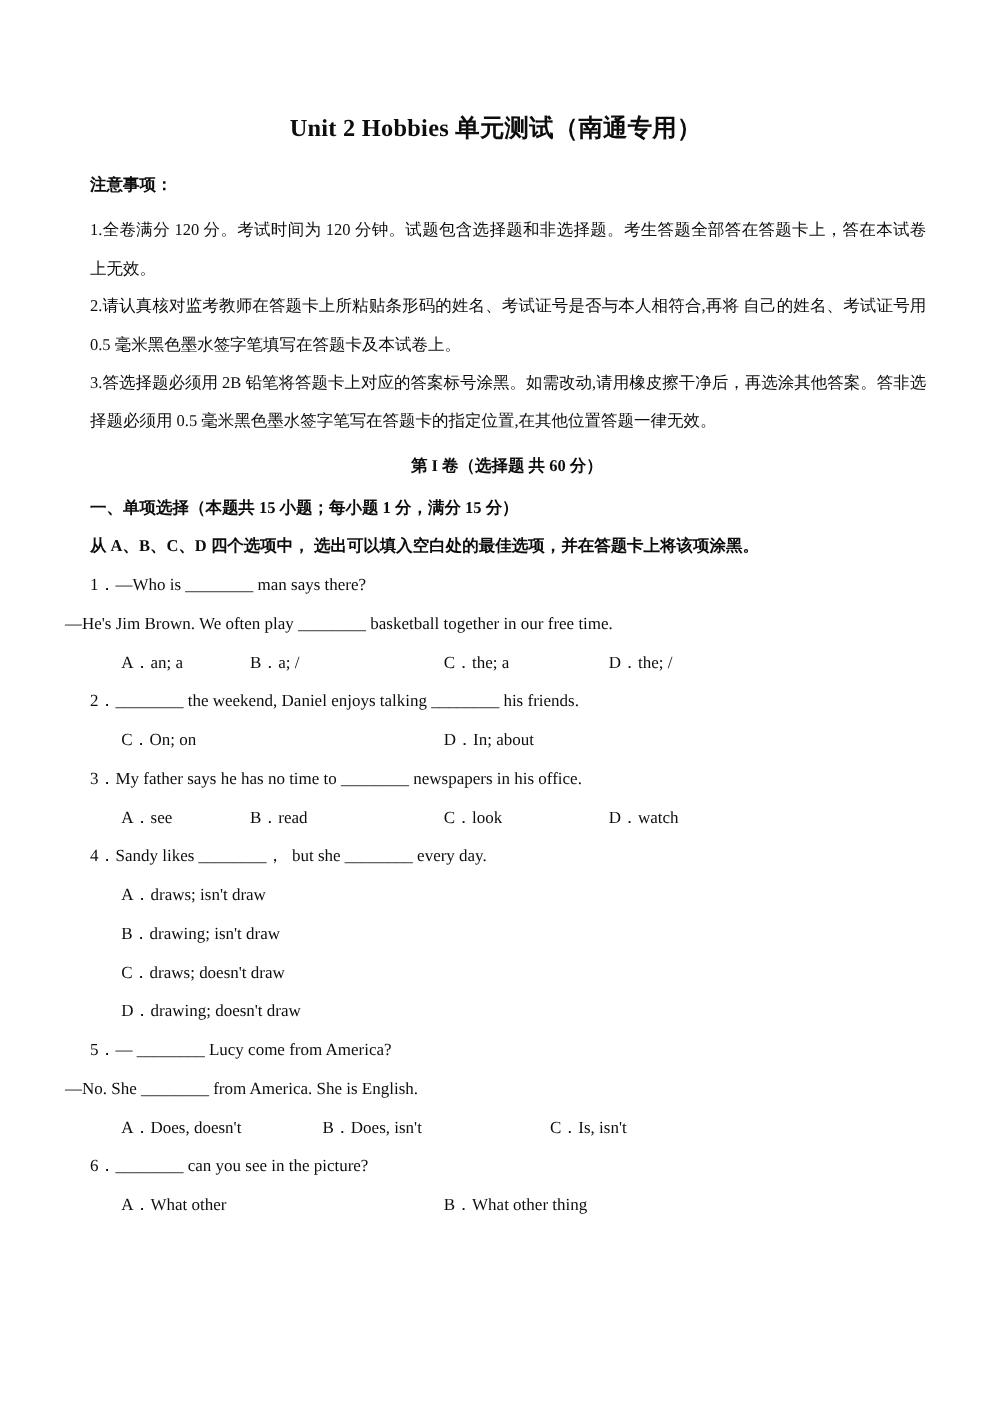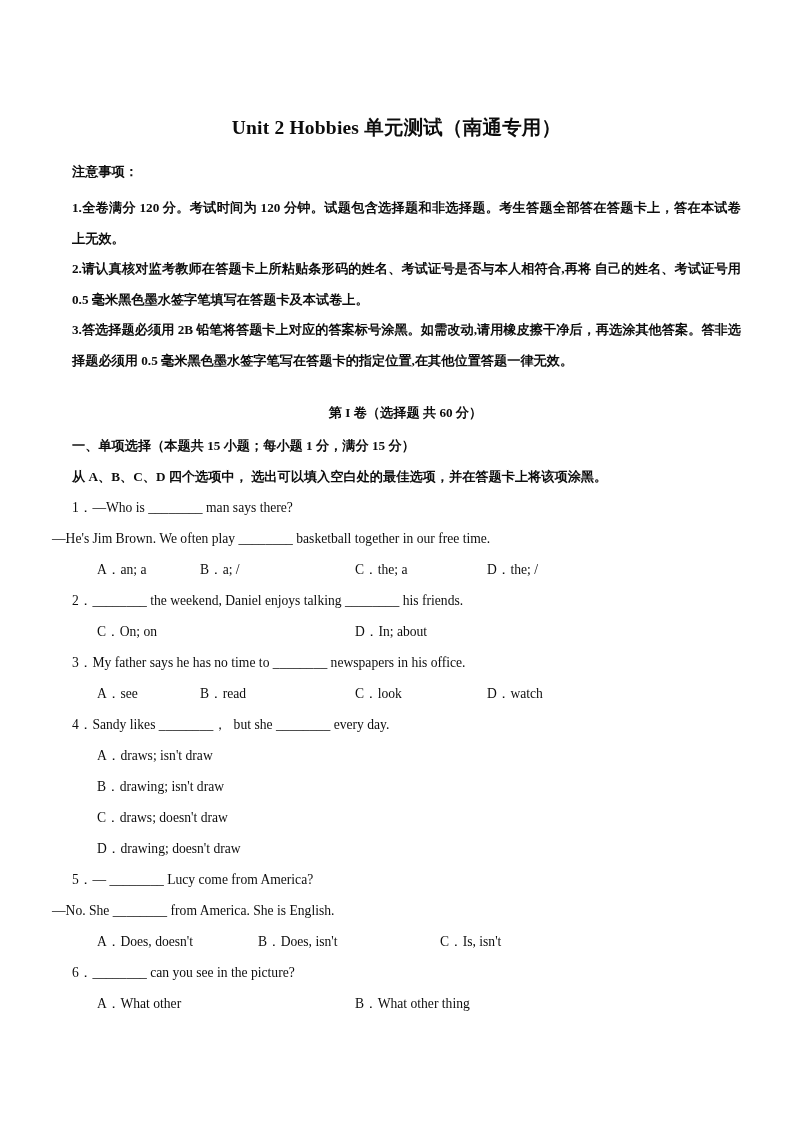--- a/index.html
+++ b/index.html
@@ -22,53 +22,53 @@
     left: 0; top: 0;
     width: 793px;
     height: 1122px;
     box-sizing: border-box;
     padding: 0 52px;
   }
 
   
   .doc-title {
     margin: 0;
-    padding-top: 116px;
+    padding-top: 92px;
     text-align: center;
     font-size: 19.5px;
     font-weight: bold;
     letter-spacing: 0.2px;
     line-height: 1.2;
   }
 
   
   .notice {
     margin-top: 24px;
   }
   .notice-head {
     font-size: 13.2px;
     font-weight: bold;
     margin: 0 0 12px 20px;
     line-height: 1.35;
   }
   .notice-item {
     font-size: 13.2px;
-    font-weight: bold;
+    font-weight: normal;
     margin: 0 0 0 20px;
     line-height: 30.5px;
     text-align: justify;
     text-justify: inter-ideograph;
   }
 
   
   .part-heading {
     font-size: 13.2px;
     font-weight: bold;
     text-align: center;
-    margin: 24px 0 4px 0;
+    margin: 8px 0 4px 0;
     padding-left: 18px;
     line-height: 26px;
   }
 
   
   .section-title,
   .section-directions {
     font-size: 13.2px;
     font-weight: bold;
     margin: 0 0 0 20px;

